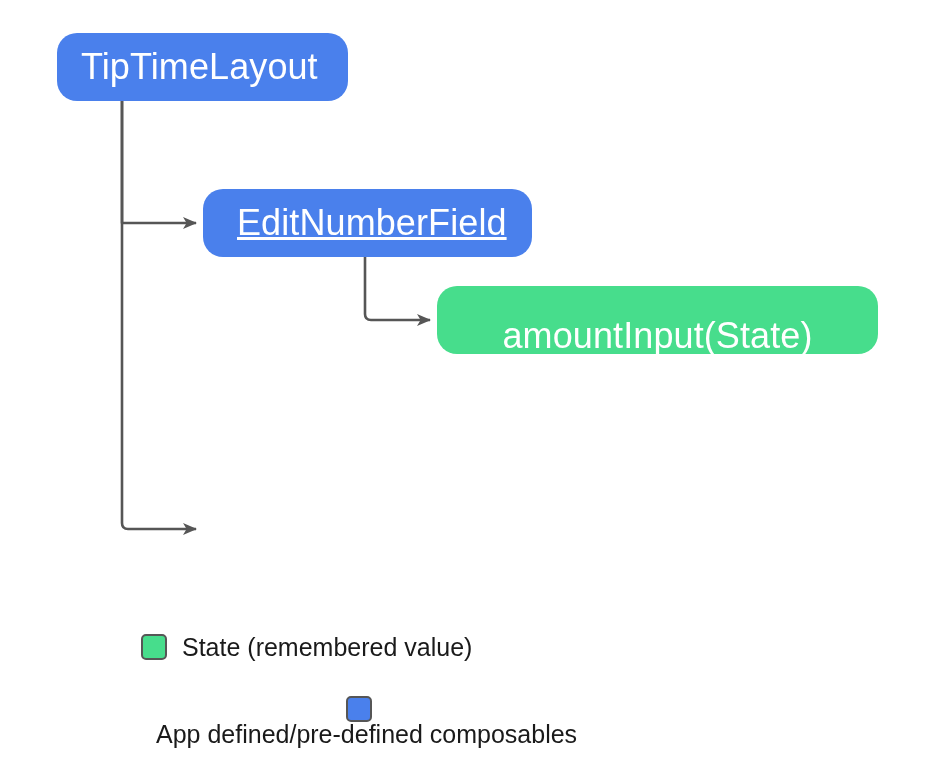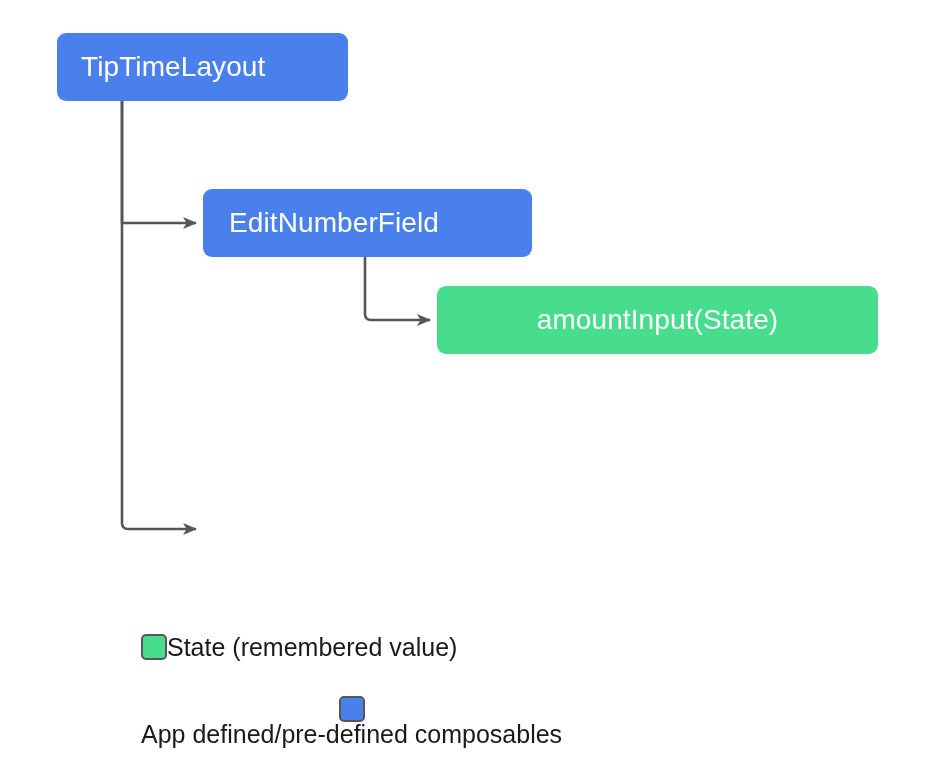--- a/index.html
+++ b/index.html
@@ -24,25 +24,25 @@
   #edges-layer {
     position: absolute;
     left: 0; top: 0;
     width: 925px;
     height: 775px;
     pointer-events: none;
   }
   .node {
     position: absolute;
     box-sizing: border-box;
-    border-radius: 9px;
+    border-radius: 20px;
     display: flex;
     align-items: center;
     color: #ffffff;
-    font-size: 28px;
+    font-size: 36px;
     font-weight: 400;
     letter-spacing: 0.1px;
     line-height: 1;
     white-space: nowrap;
   }
   .node-blue { background: #4a80ec; }
   .node-green { background: #47dd8c; }
   .node-label {
     display: block;
     width: 100%;
@@ -50,25 +50,27 @@
   .align-left  .node-label { text-align: left; }
   .align-center .node-label { text-align: center; }
 
   
   #node-tiptimelayout {
     left: 57px;  top: 33px;  width: 291px; height: 68px;
     padding-left: 24px;
   }
   #node-editnumberfield {
     left: 203px; top: 189px; width: 329px; height: 68px;
-    padding-left: 26px;
+    padding-left: 34px;
+    text-decoration: underline;
   }
   #node-amountinput {
     left: 437px; top: 286px; width: 441px; height: 68px;
     padding: 0 20px;
+    align-items: flex-end;
   }
   #node-text-tip {
     left: 203px; top: 495px; width: 495px; height: 68px;
     padding-left: 31px;
   }
 
   
   #legend {
     position: absolute;
     left: 141px;
@@ -85,20 +87,21 @@
     width: 26px;
     height: 26px;
     border-radius: 5px;
     border: 2px solid #565656;
     box-sizing: border-box;
     flex: 0 0 auto;
   }
   .legend-swatch.green { background: #47dd8c; }
   .legend-swatch.blue  { background: #4a80ec; }
   .legend-text {
+    margin-left: 15px;
     font-size: 25px;
     color: #1a1a1a;
     line-height: 1;
     white-space: nowrap;
   }
 </style>
 </head>
 <body>
 
 <div id="diagram-canvas">

